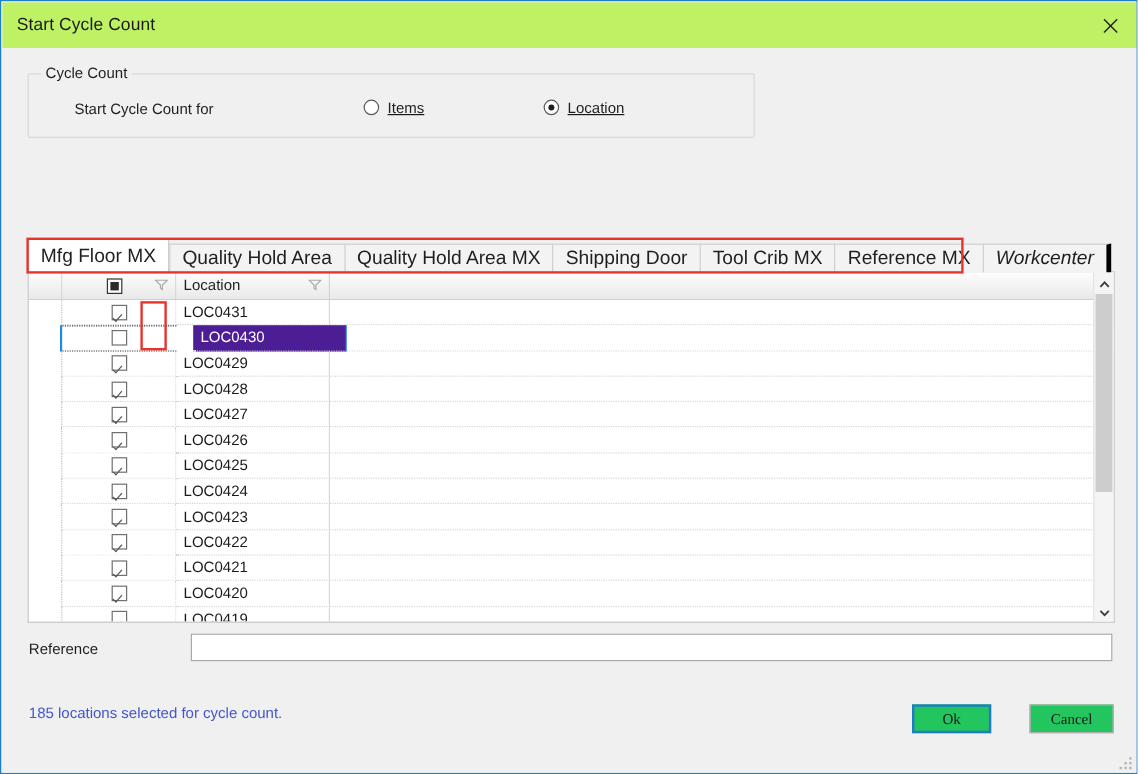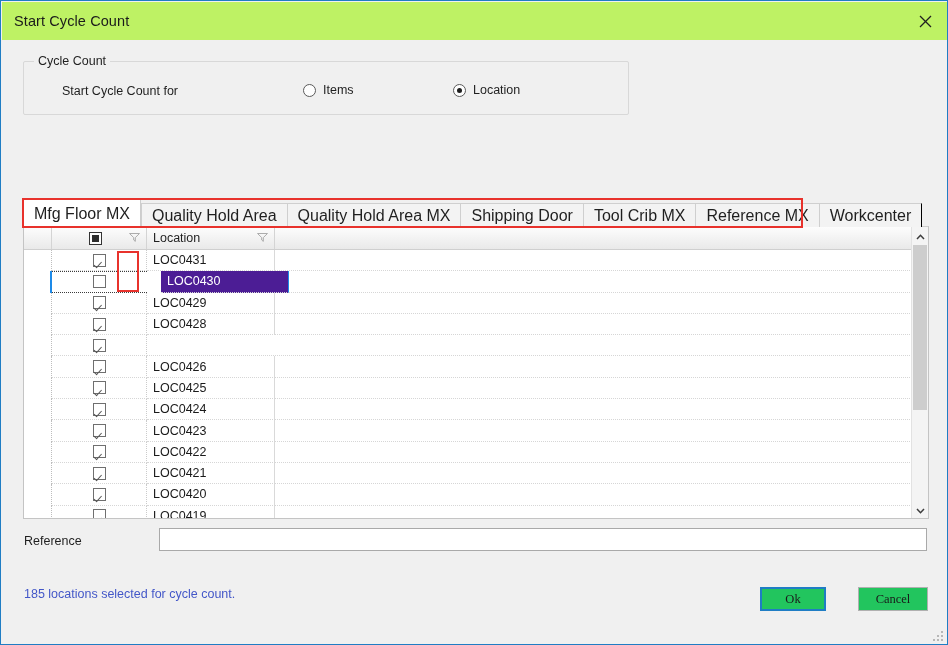--- a/index.html
+++ b/index.html
@@ -86,23 +86,23 @@
     left: 38px;
     top: 22px;
     font-size: 12.5px;
     color: #1f1f1f;
     white-space: nowrap;
   }
   .radio-wrap {
     position: absolute;
     top: 21px;
     display: flex;
-    align-items: center;
     gap: 7px;
     cursor: default;
+    text-decoration: underline;
   }
   #radio-items-wrap { left: 279px; }
   #radio-location-wrap { left: 429px; }
   .radio-dot {
     width: 13px;
     height: 13px;
     border-radius: 50%;
     border: 1px solid #5a5a5a;
     background: #fefefe;
     box-sizing: border-box;
@@ -151,21 +151,21 @@
     font-size: 16px;
     color: #1f1f1f;
     background: #f3f3f3;
     border: 1px solid #cfcfcf;
     border-bottom: none;
     border-right: none;
     box-sizing: border-box;
     white-space: nowrap;
     cursor: default;
   }
-  .tab:last-child { border-right: 1px solid #000000; }
+  .tab:last-child { border-right: 4px solid #000000; font-style: italic; }
   .tab.active {
     height: 28px;
     line-height: 27px;
     background: #ffffff;
     border: 1px solid #cdcdcd;
     border-bottom: 1px solid #ffffff;
     font-weight: normal;
     position: relative;
     z-index: 4;
   }
@@ -544,20 +544,21 @@
               <span class="cb checked"></span>
             </div>
             <div class="cell-loc">LOC0428</div>
             <div class="cell-rest"></div>
           </div>
           <div class="grow">
             <div class="cell-indicator"></div>
             <div class="cell-check">
               <span class="cb checked"></span>
             </div>
+            <div class="cell-loc">LOC0427</div>
             <div class="cell-rest"></div>
           </div>
           <div class="grow">
             <div class="cell-indicator"></div>
             <div class="cell-check">
               <span class="cb checked"></span>
             </div>
             <div class="cell-loc">LOC0426</div>
             <div class="cell-rest"></div>
           </div>

